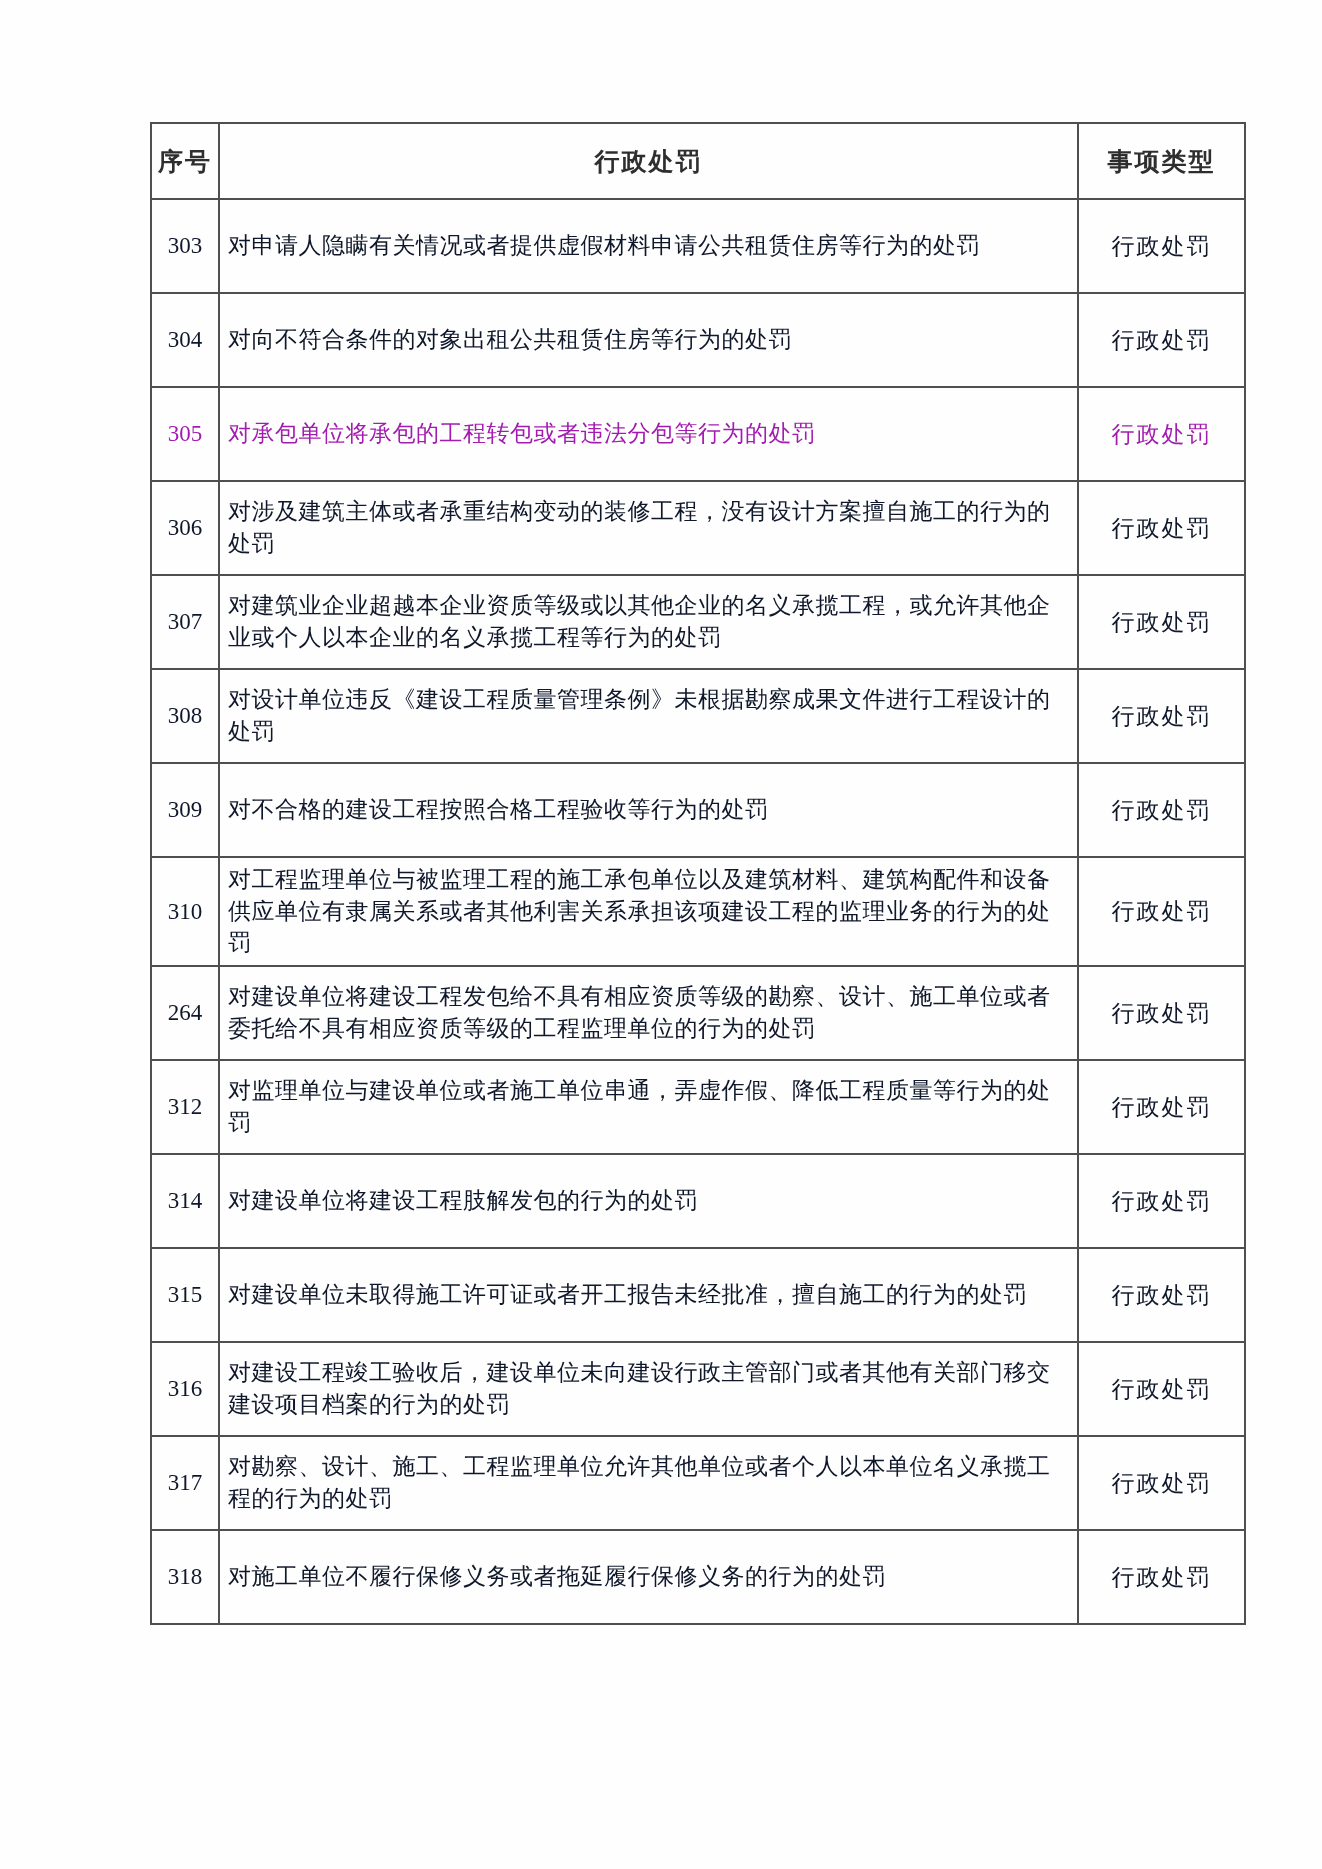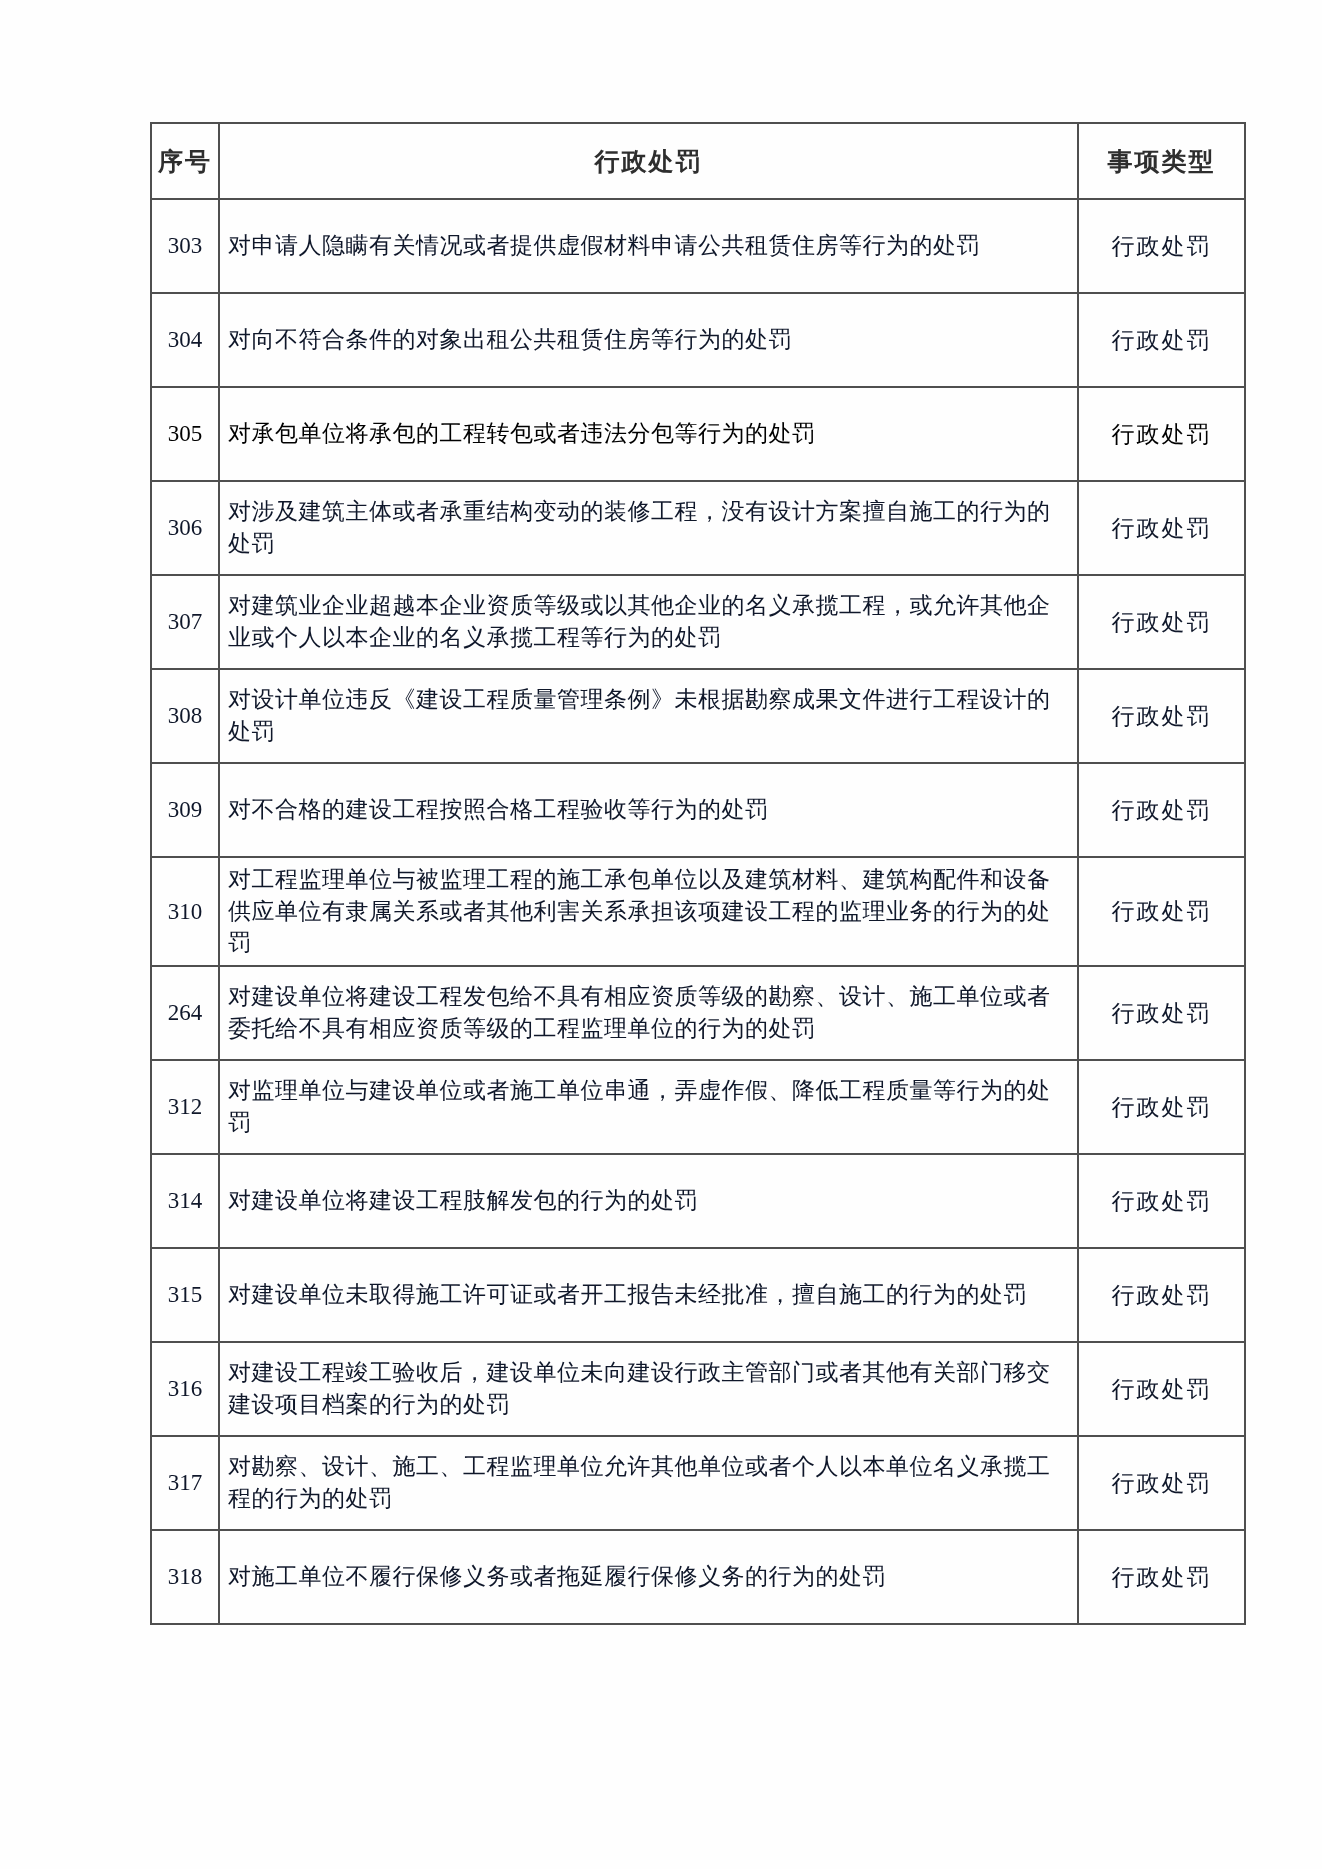--- a/index.html
+++ b/index.html
@@ -58,21 +58,21 @@
     text-align: left;
     padding: 6px 8px 6px 8px;
     line-height: 1.38;
     letter-spacing: 0.5px;
   }
   td.cell-type {
     text-align: center;
     letter-spacing: 2px;
   }
   tr.faded td {
-    color: #000000;
+    color: #a21caf;
   }
 </style>
 </head>
 <body>
 
 <div class="page">
   <table class="items-table">
     <colgroup>
       <col class="col-no">
       <col class="col-name">

